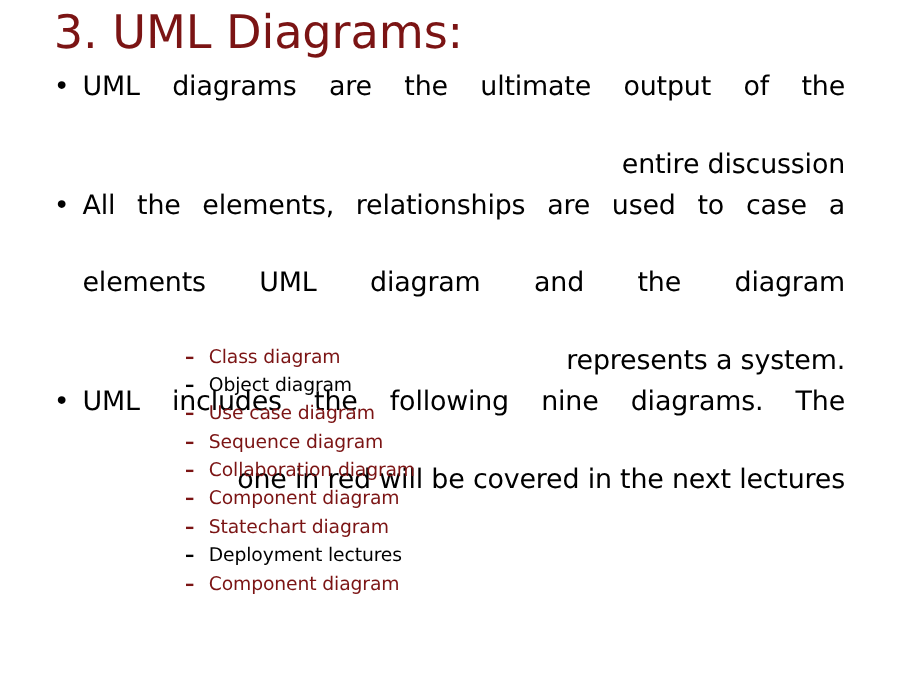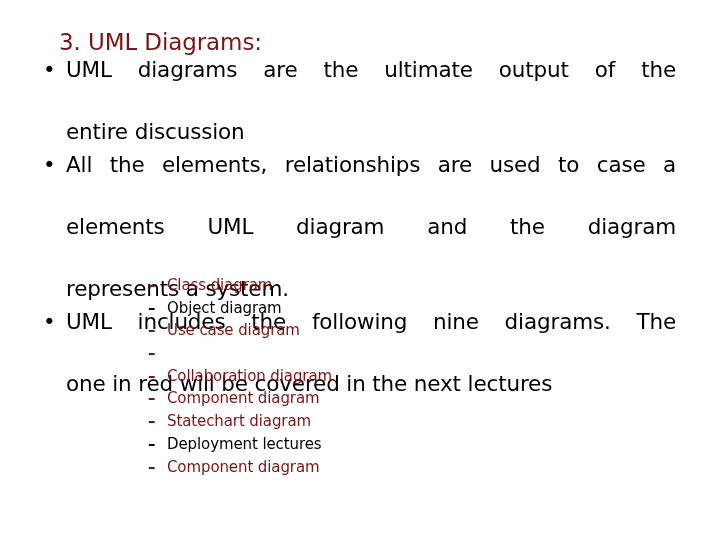--- a/index.html
+++ b/index.html
@@ -21,27 +21,27 @@
     background: #ffffff;
   }
 
   
   #slide-title {
     position: absolute;
     left: 43px;
     top: 7px;
     width: 640px;
     font-family: "DejaVu Sans", sans-serif;
-    font-size: 23px;
+    font-size: 37px;
     line-height: 38px;
     font-weight: normal;
     color: #7b1414;
     letter-spacing: -0.1px;
     white-space: nowrap;
-    margin: 16px;
+    margin: 0;
   }
 
   
   #main-list {
     position: absolute;
     left: 30px;
     top: 54px;
     width: 646px;
     margin: 0;
     padding: 0;
@@ -73,21 +73,21 @@
     text-align: justify;
     text-justify: inter-word;
   }
   .main-item .line::after {
     content: "";
     display: inline-block;
     width: 100%;
     height: 0;
   }
   .main-item .line.last {
-    text-align: left;
+    text-align: right;
   }
   .main-item .line.last::after {
     content: none;
   }
 
   
   #sub-list {
     position: absolute;
     left: 148px;
     top: 274px;
@@ -156,20 +156,21 @@
       <span>Object diagram</span>
     </li>
 
     <li class="sub-item" style="color: rgb(123, 20, 20);">
       <span class="dash-mark">–</span>
       <span>Use case diagram</span>
     </li>
 
     <li class="sub-item" style="color: rgb(123, 20, 20);">
       <span class="dash-mark">–</span>
+      <span>Sequence diagram</span>
     </li>
 
     <li class="sub-item" style="color: rgb(123, 20, 20);">
       <span class="dash-mark">–</span>
       <span>Collaboration diagram</span>
     </li>
 
     <li class="sub-item" style="color: rgb(123, 20, 20);">
       <span class="dash-mark">–</span>
       <span>Component diagram</span>

